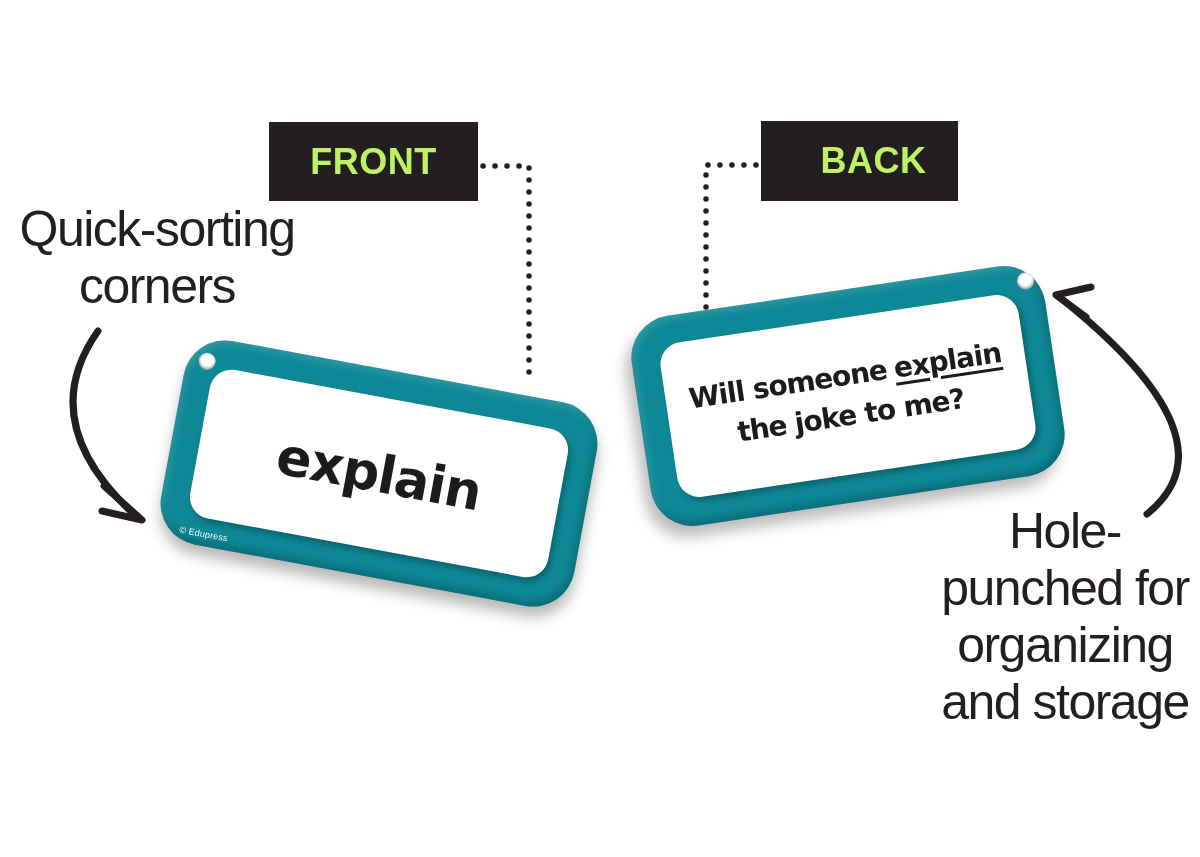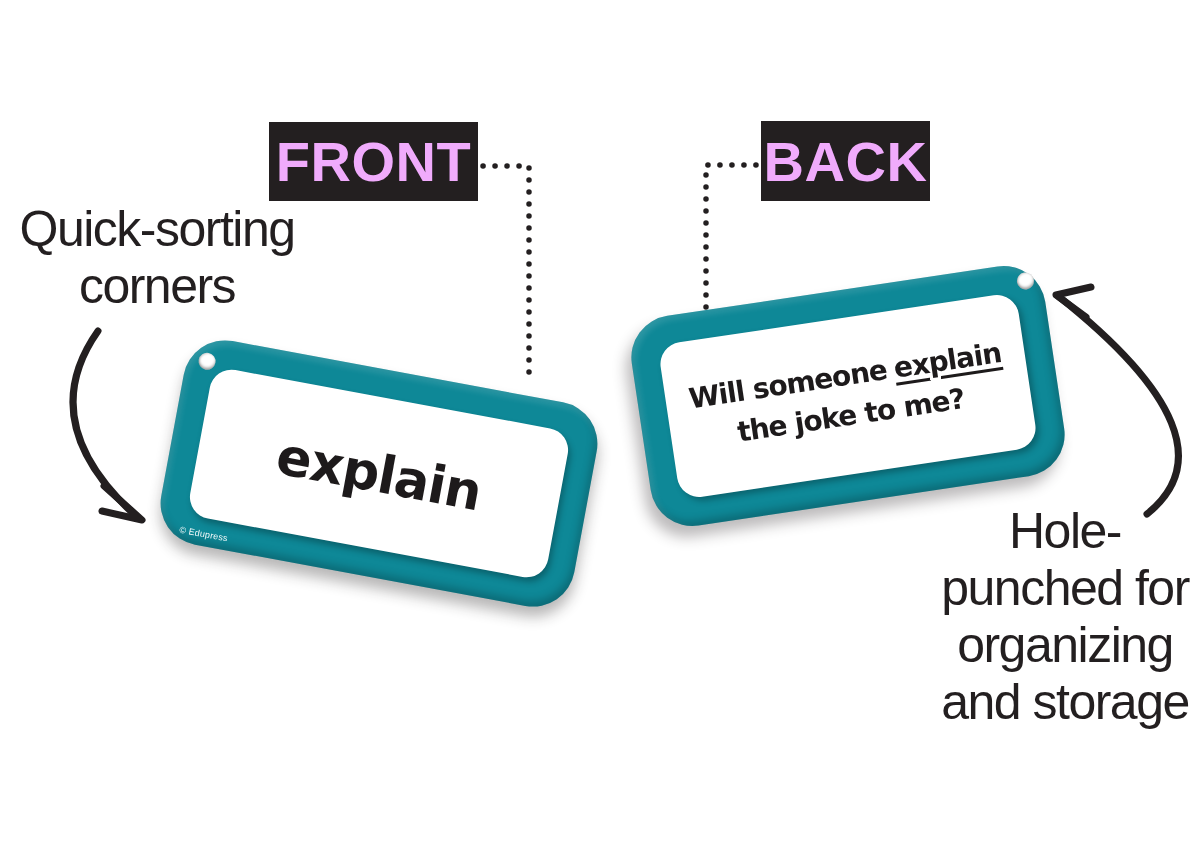--- a/index.html
+++ b/index.html
@@ -25,26 +25,26 @@
     stroke-dasharray:0.1 11.9;
   }
   .arrow{
     fill:none;stroke:var(--ink-black);
     stroke-width:7;stroke-linecap:round;stroke-linejoin:round;
   }
   
   .side-label{
     position:absolute;
     background:var(--ink-black);
-    color:#f0abfc;
+    color:#bef264;
     display:flex;align-items:center;justify-content:center;
-    font-weight:700;font-size:56px;letter-spacing:0.5px;
+    font-weight:700;font-size:36px;letter-spacing:0.5px;
   }
   .side-label.front{left:269px;top:122px;width:209px;height:79px;}
-  .side-label.back{left:761px;top:121px;width:169px;height:80px;}
+  .side-label.back{left:761px;top:121px;width:169px;height:80px;padding-left:28px;}
   
   .annotation{
     position:absolute;
     color:var(--ink-black);
     font-size:50px;line-height:57px;letter-spacing:-1.5px;
     text-align:center;
   }
   .annotation.left{left:-4px;top:201px;width:322px;}
   .annotation.right{left:905px;top:503px;width:320px;}
   

